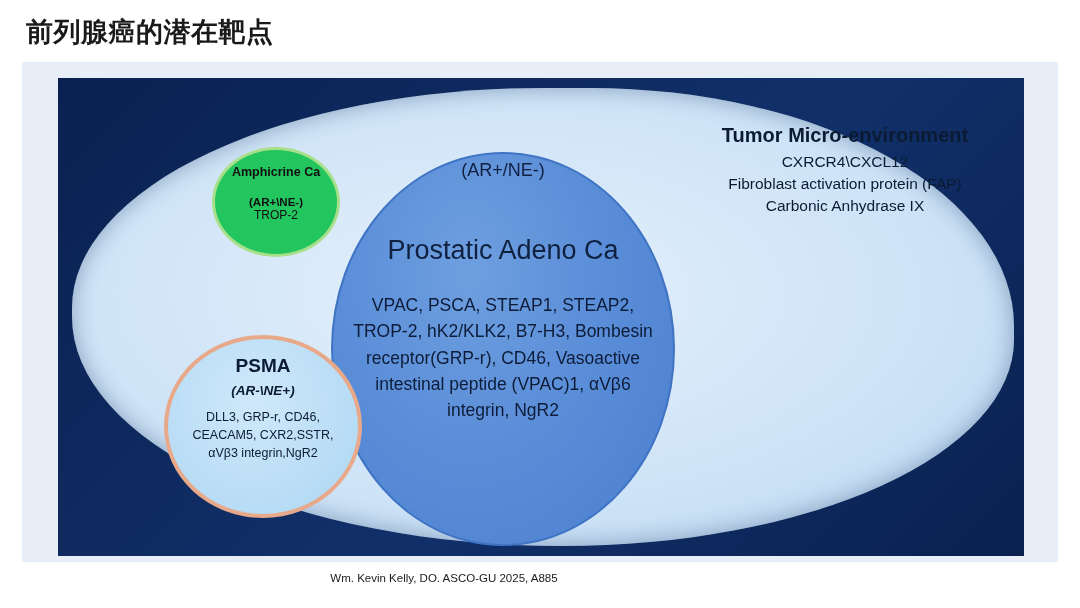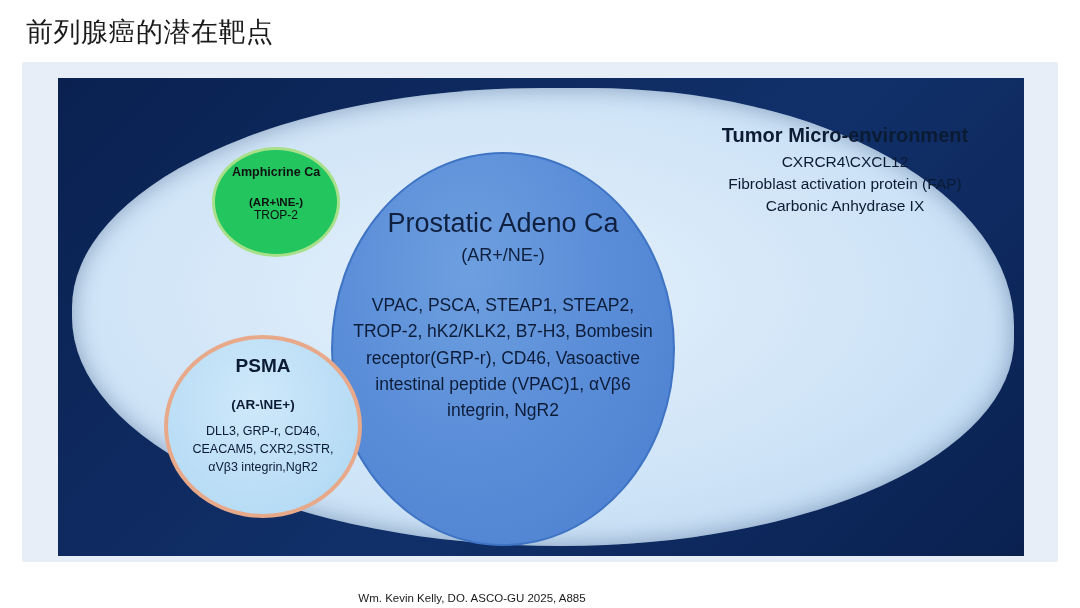--- a/index.html
+++ b/index.html
@@ -19,21 +19,21 @@
     left: 0; top: 0;
     width: 1080px;
     height: 608px;
     background: #ffffff;
   }
   #slide-title {
     position: absolute;
     left: 26px;
     top: 14px;
     font-size: 27px;
-    font-weight: normal;
+    font-weight: bold;
     color: #1a1a1a;
     letter-spacing: 0.5px;
   }
   #figure-frame {
     position: absolute;
     left: 22px;
     top: 62px;
     width: 1036px;
     height: 500px;
     background: #e8eef8;
@@ -128,23 +128,24 @@
     border: 4px solid #e8a98a;
     text-align: center;
     color: #0b1b33;
   }
   #nepc-name {
     margin-top: 16px;
     font-size: 19px;
     font-weight: bold;
   }
   #nepc-status {
-    margin-top: 20px;
+    margin-top: 6px;
     font-size: 13.5px;
     font-weight: bold;
+    font-style: italic;
   }
   #nepc-markers {
     margin-top: 11px;
     font-size: 12.5px;
     line-height: 1.42;
     padding: 0 10px;
   }
   
   #dn-circle {
     position: absolute;
@@ -190,43 +191,42 @@
   }
   #tme-lines {
     margin-top: 4px;
     font-size: 15.5px;
     line-height: 1.42;
   }
   .tme-line { display: block; }
   #citation {
     position: absolute;
     left: 0;
-    top: 592px;
+    top: 572px;
     width: 888px;
     text-align: center;
     font-size: 11.5px;
     color: #1a1a1a;
-    margin-left: 28px;
   }
 </style>
 </head>
 <body>
 
 <div id="slide">
 
   <div id="slide-title">前列腺癌的潜在靶点</div>
 
   <div id="figure-frame"></div>
   <div id="figure-inner"></div>
 
   <div id="tissue-blob"></div>
 
   <div id="central-circle">
+    <div id="central-subtitle">(AR+/NE-)</div>
     <div id="central-title">Prostatic Adeno Ca</div>
-    <div id="central-subtitle">(AR+/NE-)</div>
     <div id="central-body">VPAC, PSCA, STEAP1, STEAP2, TROP-2, hK2/KLK2, B7-H3, Bombesin receptor(GRP-r), CD46, Vasoactive intestinal peptide (VPAC)1, αVβ6 integrin, NgR2</div>
   </div>
 
   <div id="amphicrine-circle">
     <div id="amphicrine-name">Amphicrine Ca</div>
     <div id="amphicrine-status">(AR+\NE-)</div>
     <div id="amphicrine-markers">TROP-2</div>
   </div>
 
   <div id="nepc-circle">

